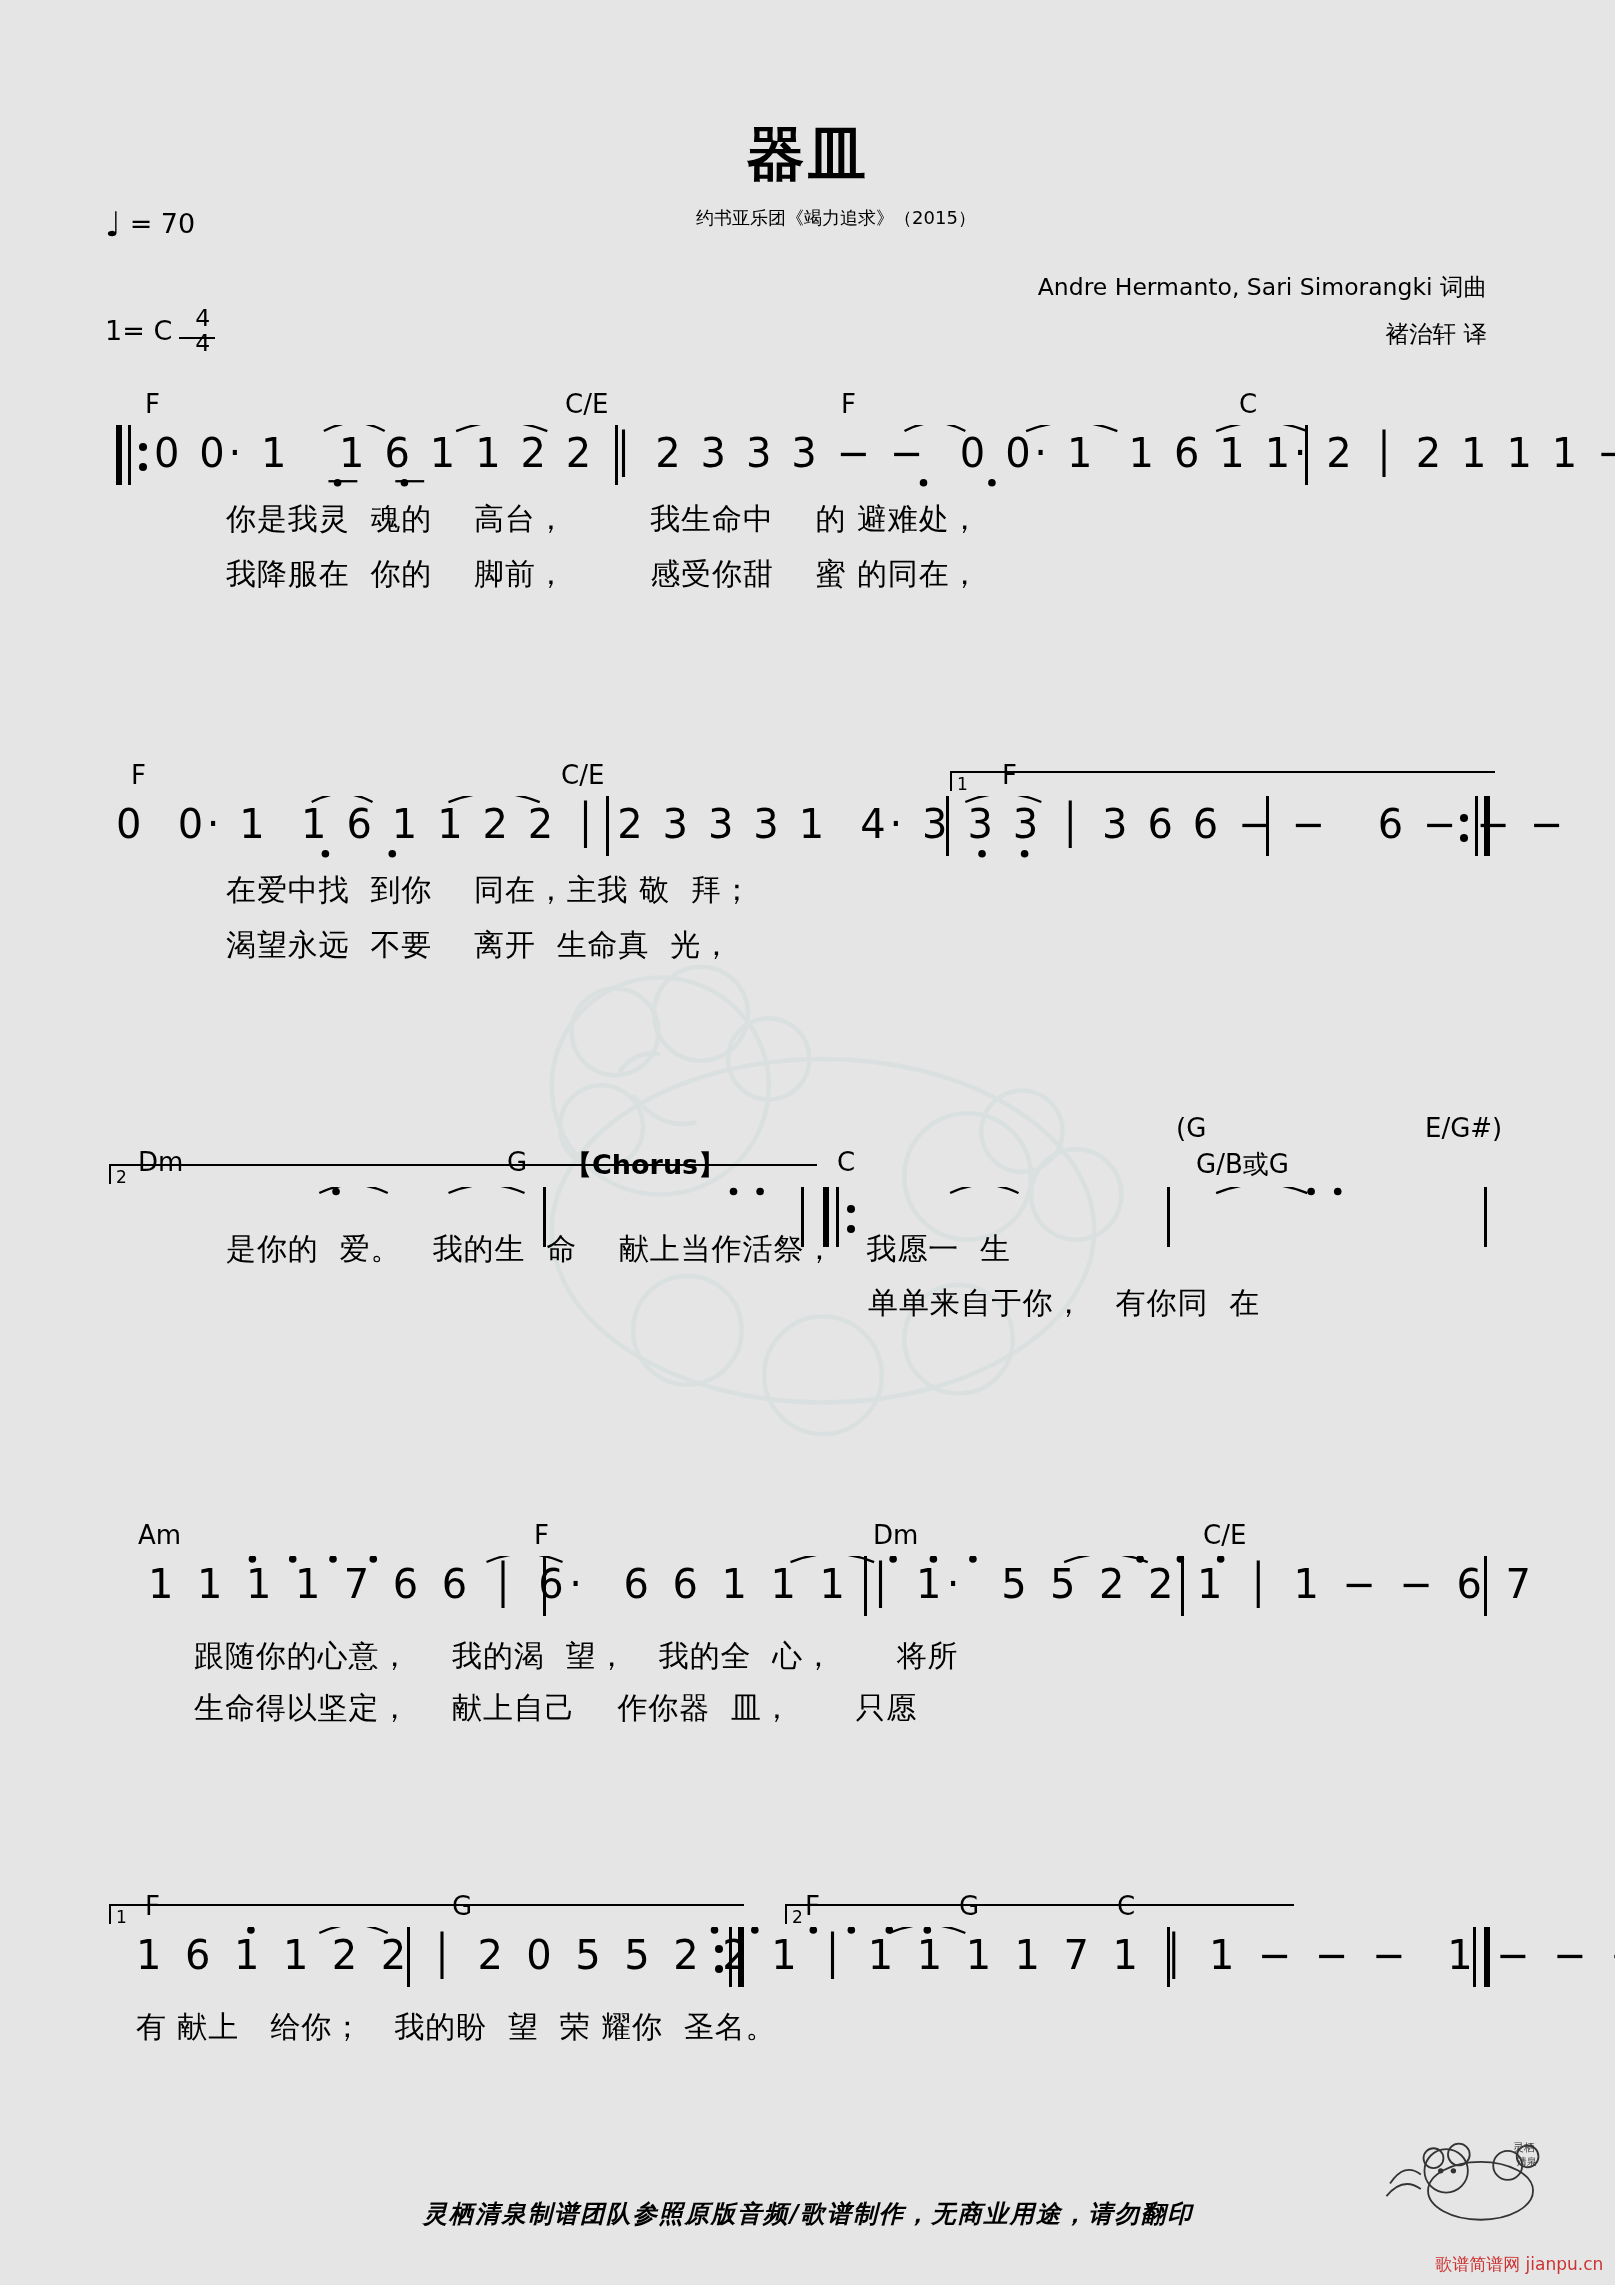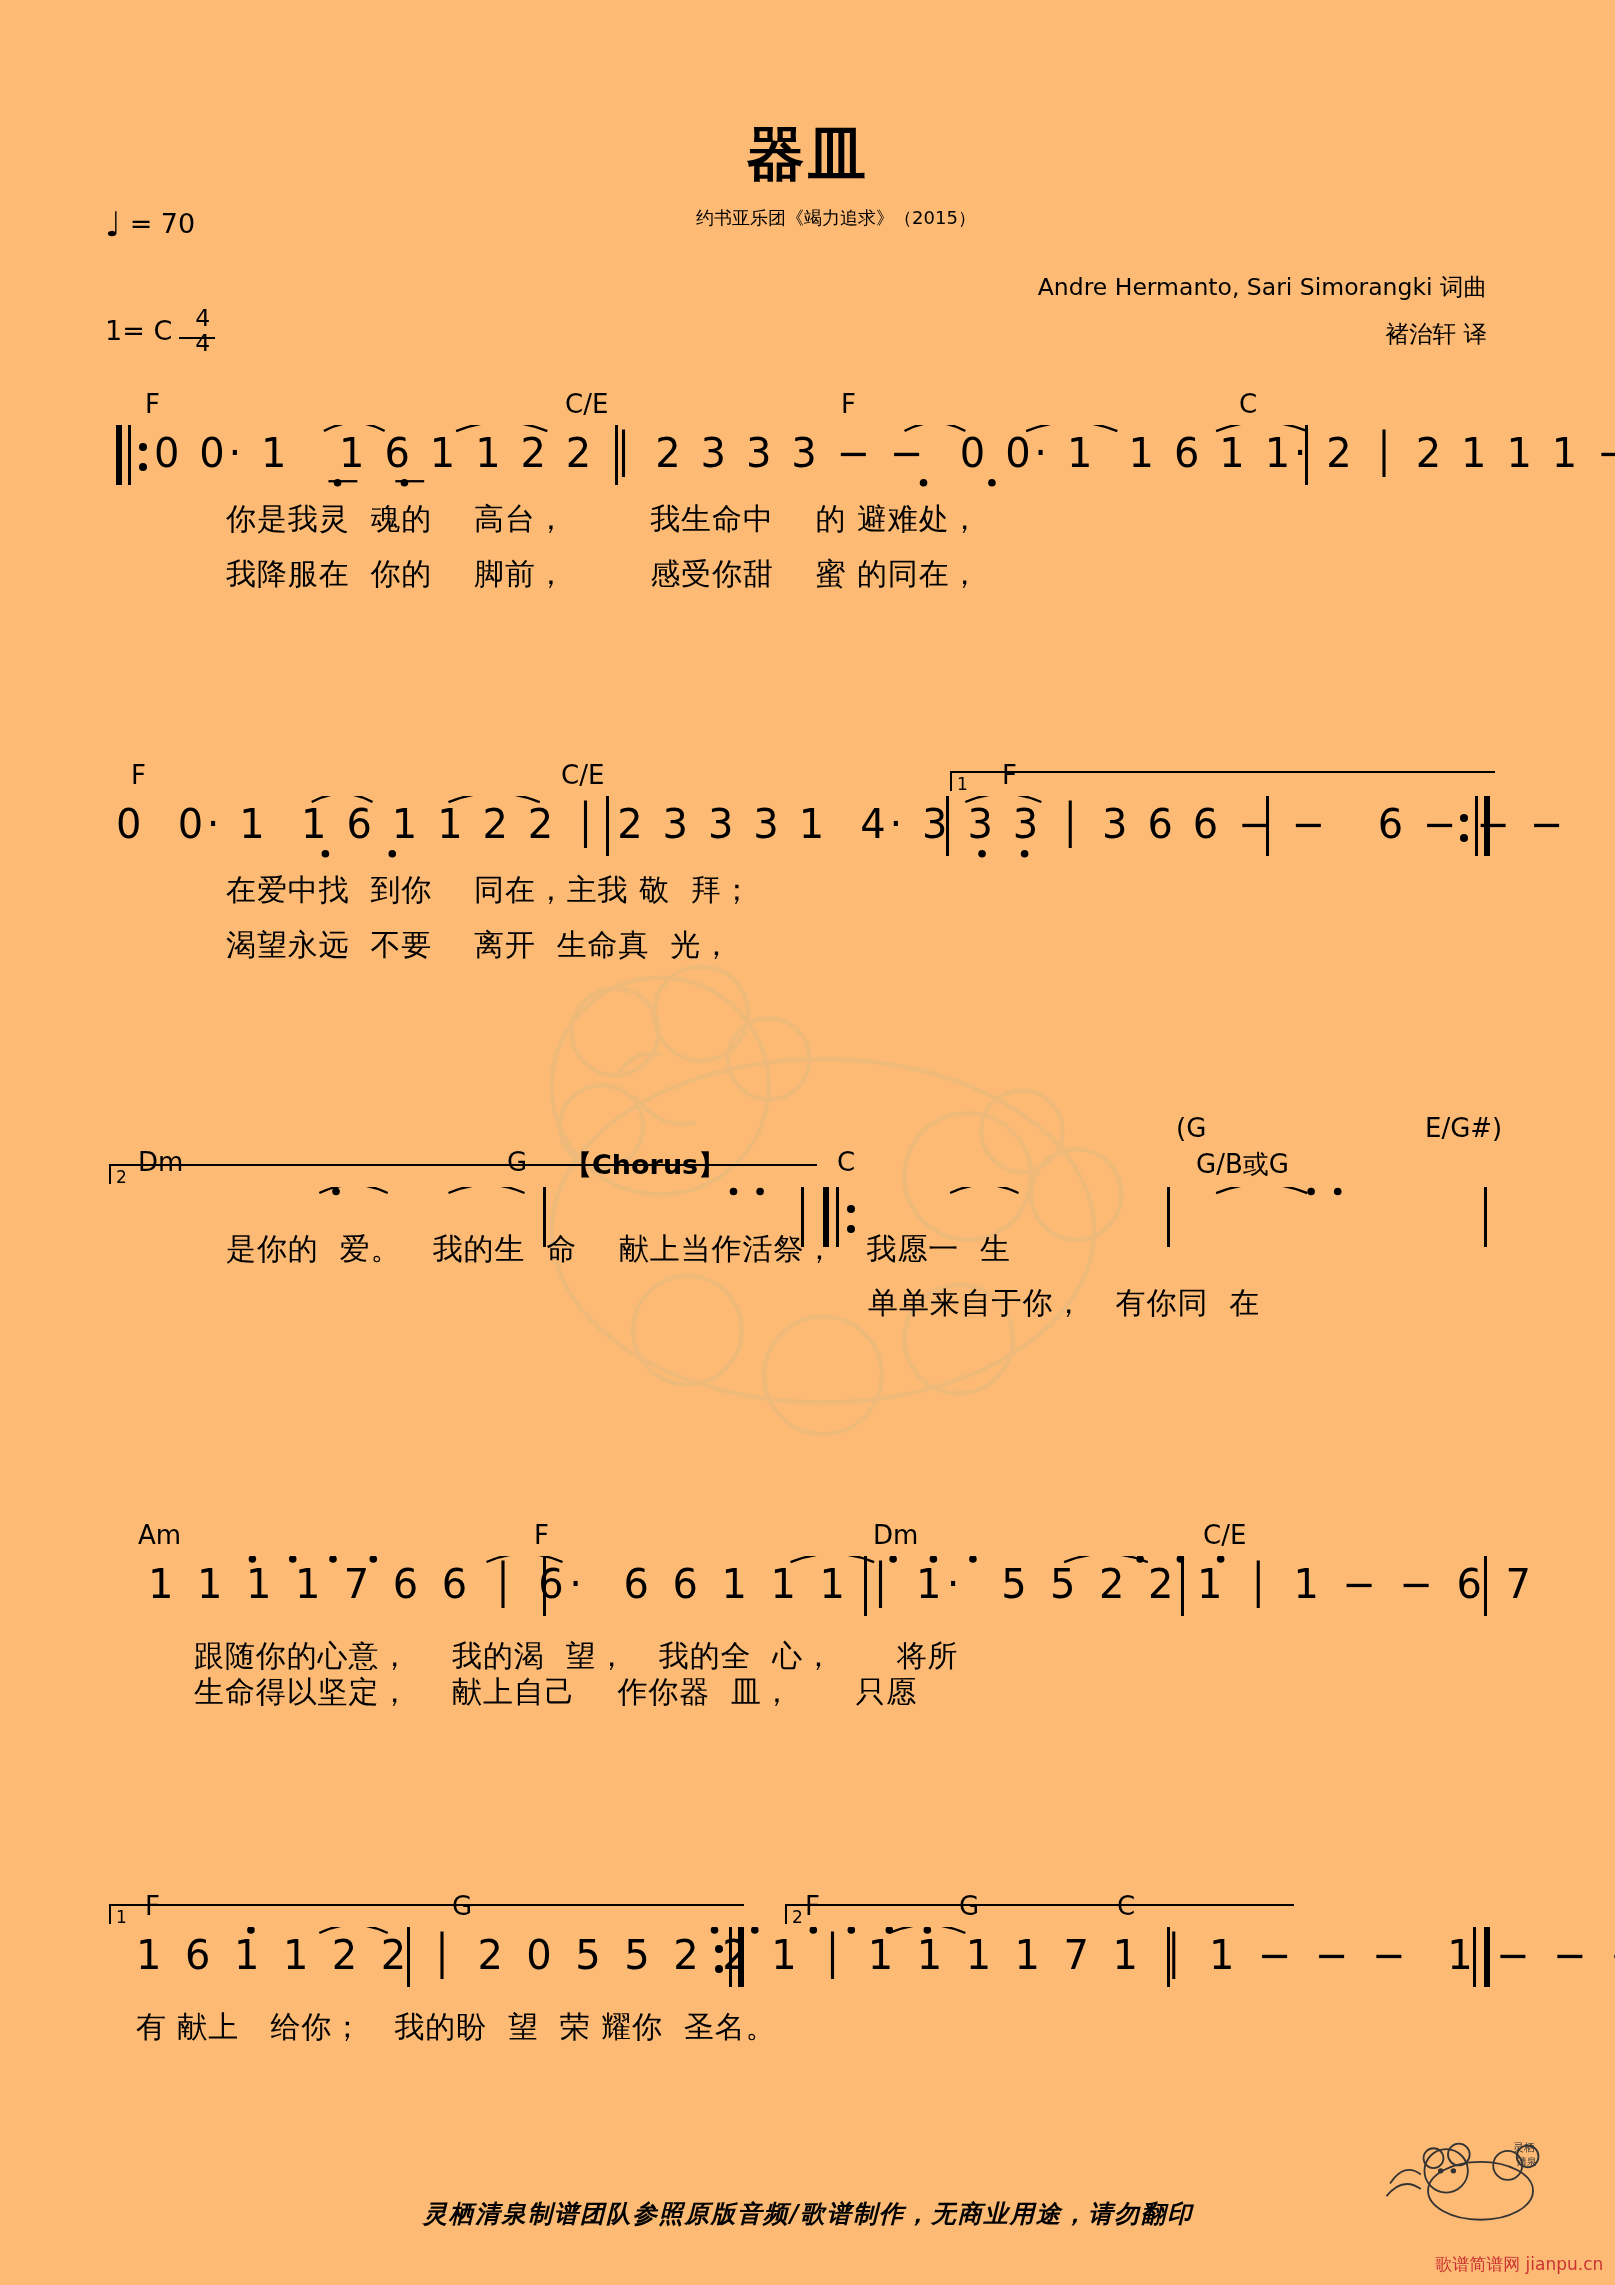--- a/index.html
+++ b/index.html
@@ -12,21 +12,21 @@
     height: 2285px;
     position: relative;
     font-family: "Liberation Sans", sans-serif;
     color: #000000;
     overflow: hidden;
   }
   .page {
     position: relative;
     width: 1616px;
     height: 2285px;
-    background: #fdba74;
+    background: #e5e5e5;
   }
   
   .watermark {
     position: absolute;
     left: 389px;
     top: 905px;
     width: 868px;
     height: 561px;
     opacity: 0.10;
     pointer-events: none;
@@ -406,21 +406,21 @@
         </g>
       </svg>
 
       <div class="barline" style="left:543px;"></div>
       <div class="barline" style="left:864px;"></div>
       <div class="barline" style="left:1181px;"></div>
       <div class="barline" style="left:1484px;"></div>
     </div>
 
     <div class="lyric" style="top:116px;left:194px;">跟随你的心意，    我的渴  望，   我的全  心，      将所</div>
-    <div class="lyric" style="top:152px;left:194px;">生命得以坚定，    献上自己    作你器  皿，      只愿</div>
+    <div class="lyric" style="top:168px;left:194px;">生命得以坚定，    献上自己    作你器  皿，      只愿</div>
   </div>
 
   <div class="system" style="top:1891px;">
     <div class="chords">
       <div class="chord" style="left:145px;">F</div>
       <div class="chord" style="left:452px;">G</div>
       <div class="chord" style="left:805px;">F</div>
       <div class="chord" style="left:959px;">G</div>
       <div class="chord" style="left:1117px;">C</div>
     </div>

